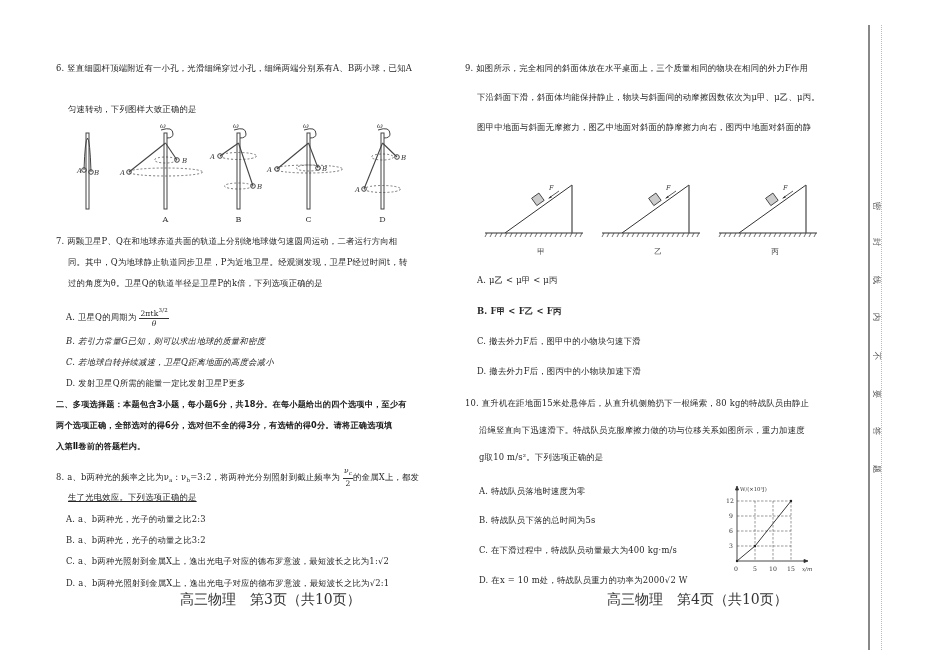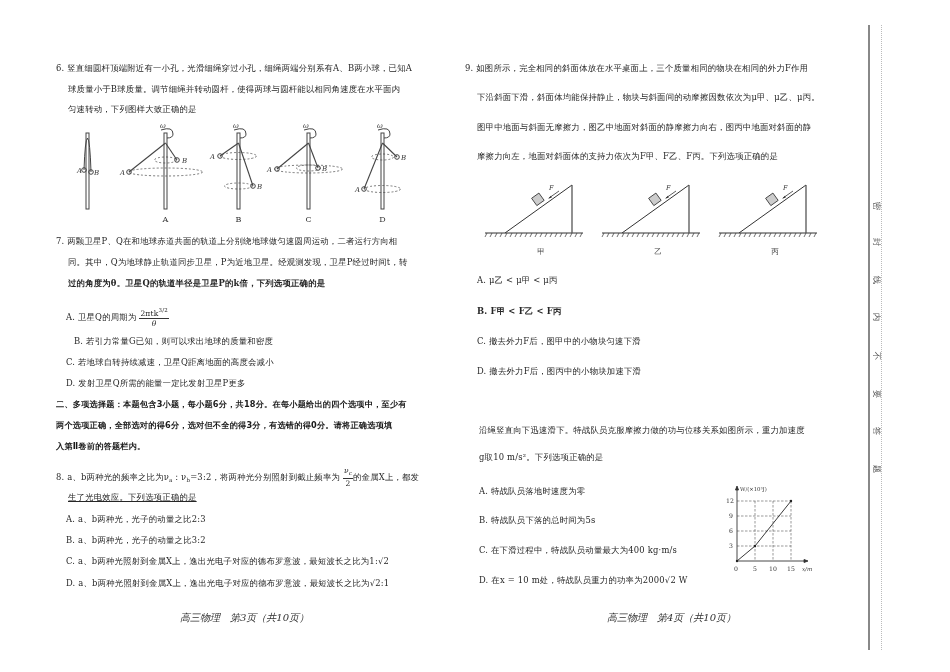--- a/index.html
+++ b/index.html
@@ -10,32 +10,31 @@
   .page-right { left: 455px; width: 400px; }
   .line { position: absolute; font-size: 8.4px; color: #262626; white-space: nowrap; letter-spacing: 0.2px; }
   .bold { font-family: "DejaVu Sans", "Liberation Sans", sans-serif; font-weight: bold; color: #1a1a1a; font-size: 8.2px; text-align: center; }
   i, .it { font-style: italic; }
   sub { font-size: 5.5px; vertical-align: -2px; }
   sup { font-size: 5.5px; vertical-align: 4px; }
   .frac { display: inline-block; vertical-align: middle; text-align: center; font-size: 7.5px; line-height: 9px; }
   .frac .n { display: block; border-bottom: 0.8px solid #333; padding: 0 1px; }
   .frac .d { display: block; }
   svg { position: absolute; overflow: visible; }
-  .footer { position: absolute; top: 611px; font-size: 10px; color: #333; white-space: nowrap; font-style: italic; }
+  .footer { position: absolute; top: 591px; font-size: 14px; color: #333; white-space: nowrap; }
   .margin-bar { position: absolute; left: 868px; top: 25px; width: 1.5px; height: 625px; background: #888; }
   .margin-dots { position: absolute; left: 881px; top: 25px; width: 0; height: 625px; border-left: 1.5px dotted #bbb; }
   .margin-char { position: absolute; left: 870px; font-size: 8.5px; color: #555; transform: rotate(90deg); width: 12px; text-align: center; }
 </style>
 </head>
 <body>
 
 <div class="page page-left">
 
   <div class="line" style="left:56px; top:63px;">6. 竖直细圆杆顶端附近有一小孔，光滑细绳穿过小孔，细绳两端分别系有A、B两小球，已知A</div>
-  <div class="line" style="left:68px; top:84px;">球质量小于B球质量。调节细绳并转动圆杆，使得两球与圆杆能以相同角速度在水平面内</div>
   <div class="line" style="left:68px; top:104px;">匀速转动，下列图样大致正确的是</div>
 
   <svg style="left:50px; top:120px;" width="400" height="110" viewBox="0 0 400 110">
     <g stroke="#444" fill="none" stroke-width="1">
 
       <rect x="36" y="13" width="3" height="76" fill="#fff"></rect>
       <path d="M34 50 Q35 20 37.5 18 Q40 20 41 52"></path>
       <circle cx="34" cy="50" r="2.3"></circle>
       <circle cx="41" cy="52" r="2.3"></circle>
 
@@ -94,31 +93,31 @@
     <g font-size="8" fill="#333" font-family="DejaVu Serif, serif" text-anchor="middle">
       <text x="115.5" y="102">A</text>
       <text x="188.5" y="102">B</text>
       <text x="258.5" y="102">C</text>
       <text x="332.5" y="102">D</text>
     </g>
   </svg>
 
   <div class="line" style="left:56px; top:236px;">7. 两颗卫星P、Q在和地球赤道共面的轨道上分别绕地球做匀速圆周运动，二者运行方向相</div>
   <div class="line" style="left:68px; top:257px;">同。其中，Q为地球静止轨道同步卫星，P为近地卫星。经观测发现，卫星P经过时间t，转</div>
-  <div class="line" style="left:68px; top:278px;font-weight:bold;">过的角度为θ。卫星Q的轨道半径是卫星P的k倍，下列选项正确的是</div>
+  <div class="line" style="left:68px; top:278px;">过的角度为θ。卫星Q的轨道半径是卫星P的k倍，下列选项正确的是</div>
 
   <div class="line" style="left:66px; top:306px;">
     <span>A. 卫星Q的周期为</span>
     <span class="frac">
       <span class="n"><span>2πtk</span><sup>3/2</sup></span>
       <span class="d it">θ</span>
     </span>
   </div>
-  <div class="line" style="left:74px; top:336px;">B. 若引力常量G已知，则可以求出地球的质量和密度</div>
-  <div class="line" style="left:66px; top:357px;">C. 若地球自转持续减速，卫星Q距离地面的高度会减小</div>
+  <div class="line" style="left:66px; top:336px;font-style:italic;">B. 若引力常量G已知，则可以求出地球的质量和密度</div>
+  <div class="line" style="left:66px; top:357px;font-style:italic;">C. 若地球自转持续减速，卫星Q距离地面的高度会减小</div>
   <div class="line" style="left:66px; top:378px;">D. 发射卫星Q所需的能量一定比发射卫星P更多</div>
 
   <div class="line bold" style="left:56px; top:399px;">二、多项选择题：本题包含3小题，每小题6分，共18分。在每小题给出的四个选项中，至少有</div>
   <div class="line bold" style="left:56px; top:420px;">两个选项正确，全部选对的得6分，选对但不全的得3分，有选错的得0分。请将正确选项填</div>
   <div class="line bold" style="left:56px; top:441px;">入第Ⅱ卷前的答题栏内。</div>
 
   <div class="line" style="left:56px; top:466px;">
     <span>8. a、b两种光的频率之比为ν</span><sub>a</sub><span>：ν</span><sub>b</sub><span>=3:2，将两种光分别照射到截止频率为</span>
     <span class="frac">
       <span class="n it"><span>ν</span><sub>c</sub></span>
@@ -132,21 +131,20 @@
   <div class="line" style="left:66px; top:578px;">D. a、b两种光照射到金属X上，逸出光电子对应的德布罗意波，最短波长之比为√2:1</div>
 
   <div class="footer" style="left:180px;">高三物理　第3页（共10页）</div>
 </div>
 
 <div class="page page-right">
 
   <div class="line" style="left:10px; top:63px;">9. 如图所示，完全相同的斜面体放在水平桌面上，三个质量相同的物块在相同的外力F作用</div>
   <div class="line" style="left:22px; top:122px;">图甲中地面与斜面无摩擦力，图乙中地面对斜面的静摩擦力向右，图丙中地面对斜面的静</div>
   <div class="line" style="left:22px; top:92px;">下沿斜面下滑，斜面体均能保持静止，物块与斜面间的动摩擦因数依次为μ甲、μ乙、μ丙。</div>
-  <div class="line" style="left:22px; top:151px;">摩擦力向左，地面对斜面体的支持力依次为F甲、F乙、F丙。下列选项正确的是</div>
 
   <svg style="left:0px; top:170px;" width="400" height="100" viewBox="0 0 400 100">
     <defs>
       <g id="incline">
         <line x1="0" y1="63" x2="98" y2="63" stroke="#333" stroke-width="1"></line>
         <g stroke="#333" stroke-width="0.7">
           <line x1="2" y1="63" x2="0" y2="67"></line>
             <line x1="7" y1="63" x2="5" y2="67"></line>
             <line x1="12" y1="63" x2="10" y2="67"></line>
           <line x1="17" y1="63" x2="15" y2="67"></line>
@@ -183,20 +181,21 @@
       <text x="203" y="84">乙</text>
       <text x="320" y="84">丙</text>
     </g>
   </svg>
 
   <div class="line" style="left:22px; top:275px;">A. μ乙 &lt; μ甲 &lt; μ丙</div>
   <div class="line" style="left:22px; top:306px;font-weight:bold;">B. F甲 &lt; F乙 &lt; F丙</div>
   <div class="line" style="left:22px; top:336px;">C. 撤去外力F后，图甲中的小物块匀速下滑</div>
   <div class="line" style="left:22px; top:366px;">D. 撤去外力F后，图丙中的小物块加速下滑</div>
 
+  <div class="line" style="left:10px; top:398px;">10. 直升机在距地面15米处悬停后，从直升机侧舱扔下一根绳索，80 kg的特战队员由静止</div>
   <div class="line" style="left:24px; top:425px;">沿绳竖直向下迅速滑下。特战队员克服摩擦力做的功与位移关系如图所示，重力加速度</div>
   <div class="line" style="left:24px; top:452px;">g取10 m/s²。下列选项正确的是</div>
 
   <div class="line" style="left:24px; top:486px;">A. 特战队员落地时速度为零</div>
   <div class="line" style="left:24px; top:515px;">B. 特战队员下落的总时间为5s</div>
   <div class="line" style="left:24px; top:545px;">C. 在下滑过程中，特战队员动量最大为400 kg·m/s</div>
   <div class="line" style="left:24px; top:575px;">D. 在x = 10 m处，特战队员重力的功率为2000√2 W</div>
 
   <svg style="left:265px; top:485px;" width="110" height="95" viewBox="0 0 110 95">
     <g stroke="#555" stroke-width="0.6" stroke-dasharray="2.5,1.5" fill="none">

